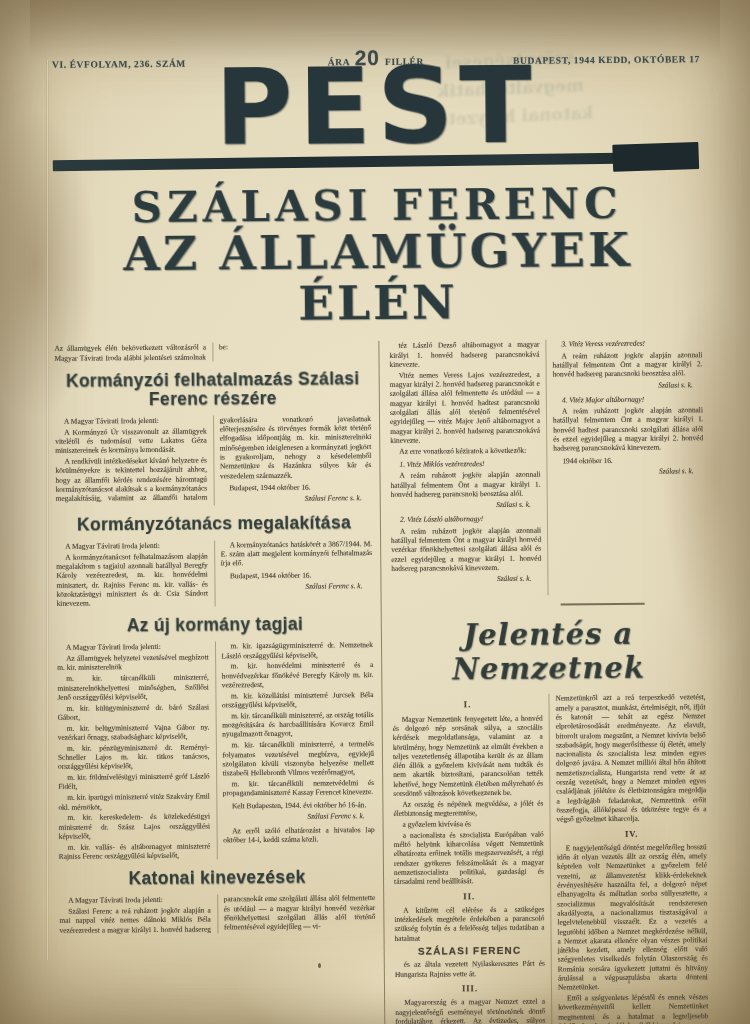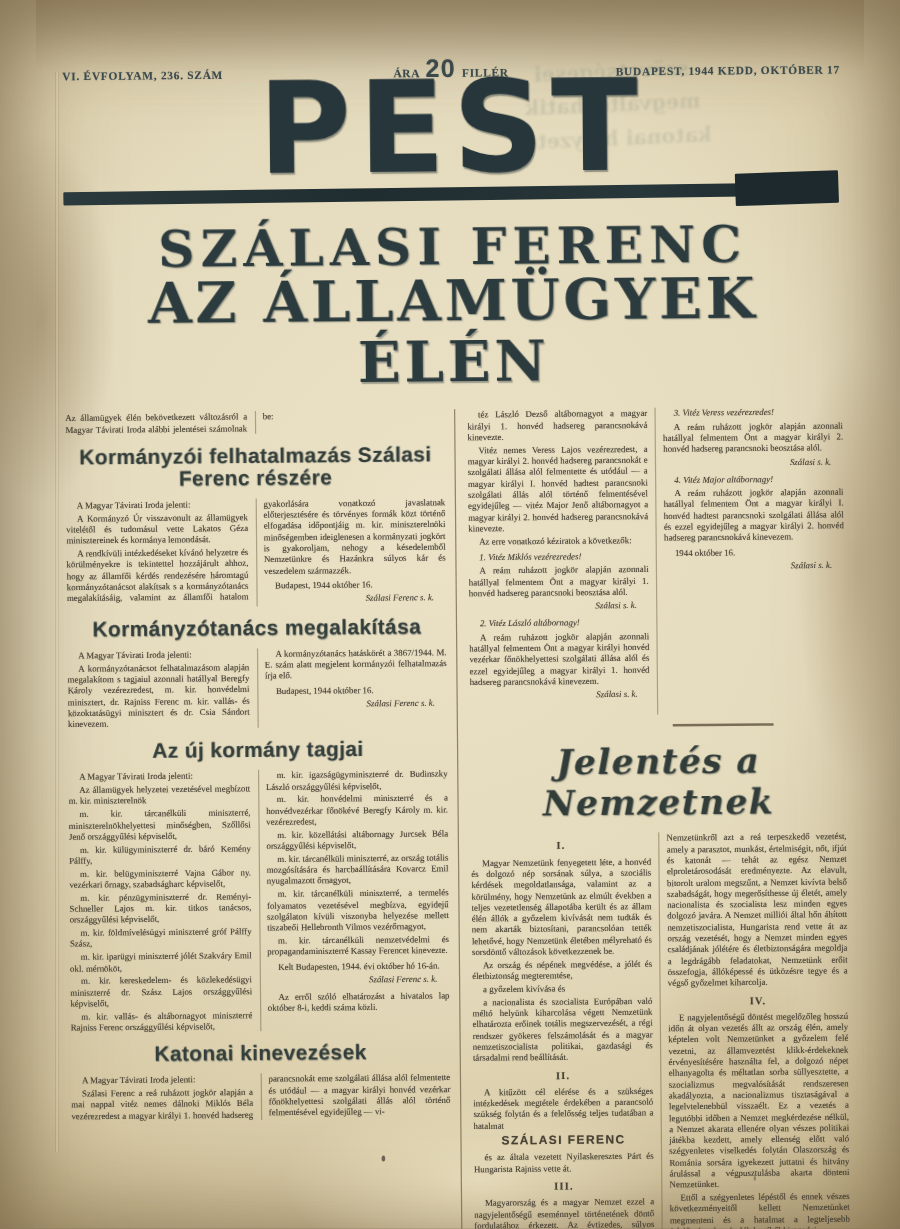--- a/index.html
+++ b/index.html
@@ -181,36 +181,36 @@
               <div class="blk-p">A kormányzótanácsot felhatalmazásom alapján megalakítom s tagjaiul azonnali hatállyal Beregfy Károly vezérezredest, m. kir. honvédelmi minisztert, dr. Rajniss Ferenc m. kir. vallás- és közoktatásügyi minisztert és dr. Csia Sándort kinevezem.</div>
               <div class="blk-p">A kormányzótanács hatáskörét a 3867/1944. M. E. szám alatt megjelent kormányzói felhatalmazás írja elő.</div>
               <div class="blk-date">Budapest, 1944 október 16.</div>
               <div class="blk-sig">Szálasi Ferenc s. k.</div>
             </div>
             <div class="sec-heading">Az új kormány tagjai</div>
             <div class="cols">
               <div class="blk-p">A Magyar Távirati Iroda jelenti:</div>
               <div class="blk-p">Az államügyek helyzetei vezetésével megbízott m. kir. miniszterelnök</div>
               <div class="blk-p">m. kir. tárcanélküli miniszterré, miniszterelnökhelyettesi minőségben, Szőllősi Jenő országgyűlési képviselőt,</div>
-              <div class="blk-p">m. kir. külügyminiszterré dr. báró Kemény Pálffy,</div>
+              <div class="blk-p">m. kir. külügyminiszterré dr. báró Szálasi Gábort,</div>
               <div class="blk-p">m. kir. belügyminiszterré Vajna Gábor ny. vezérkari őrnagy, szabadságharc képviselőt,</div>
               <div class="blk-p">m. kir. pénzügyminiszterré dr. Reményi-Schneller Lajos m. kir. titkos tanácsos, országgyűlési képviselőt,</div>
-              <div class="blk-p">m. kir. földmívelésügyi miniszterré gróf Pálffy Szász,</div>
-              <div class="blk-p">m. kir. iparügyi miniszterré jólét Szakváry Emil okl. mérnököt,</div>
+              <div class="blk-p">m. kir. földmívelésügyi miniszterré gróf László Fidélt,</div>
+              <div class="blk-p">m. kir. iparügyi miniszterré vitéz Szakváry Emil okl. mérnököt,</div>
               <div class="blk-p">m. kir. kereskedelem- és közlekedésügyi miniszterré dr. Szász Lajos országgyűlési képviselőt,</div>
               <div class="blk-p">m. kir. vallás- és altábornagyot miniszterré Rajniss Ferenc országgyűlési képviselőt,</div>
-              <div class="blk-p">m. kir. igazságügyminiszterré dr. Budinszky László országgyűlési képviselőt,</div>
+              <div class="blk-p">m. kir. igazságügyminiszterré dr. Nemzetnek László országgyűlési képviselőt,</div>
               <div class="blk-p">m. kir. honvédelmi miniszterré és a honvédvezérkar főnökévé Beregfy Károly m. kir. vezérezredest,</div>
-              <div class="blk-p">m. kir. közellátási altábornagy Jurcsek Béla országgyűlési képviselőt,</div>
+              <div class="blk-p">m. kir. közellátási miniszterré Jurcsek Béla országgyűlési képviselőt,</div>
               <div class="blk-p">m. kir. tárcanélküli miniszterré, az ország totális mozgósítására és harcbaállítására Kovarcz Emil nyugalmazott őrnagyot,</div>
               <div class="blk-p">m. kir. tárcanélküli miniszterré, a termelés folyamatos vezetésével megbízva, egyidejű szolgálaton kívüli viszonyba helyezése mellett tiszabeői Hellebronth Vilmos vezérőrnagyot,</div>
               <div class="blk-p">m. kir. tárcanélküli nemzetvédelmi és propagandaminiszterré Kassay Ferencet kinevezte.</div>
               <div class="blk-date">Kelt Budapesten, 1944. évi október hó 16-án.</div>
               <div class="blk-sig">Szálasi Ferenc s. k.</div>
-              <div class="blk-p">Az erről szóló elhatározást a hivatalos lap október 8-i, keddi száma közli.</div>
+              <div class="blk-p">Az erről szóló elhatározást a hivatalos lap október 14-i, keddi száma közli.</div>
             </div>
             <div class="sec-heading">Katonai kinevezések</div>
             <div class="cols">
               <div class="blk-p">A Magyar Távirati Iroda jelenti:</div>
               <div class="blk-p">Szálasi Ferenc a reá ruházott jogkör alapján a mai nappal vitéz nemes dálnoki Miklós Béla vezérezredest a magyar királyi 1. honvéd hadsereg parancsnokát eme szolgálati állása alól felmentette és utódául — a magyar királyi honvéd vezérkar főnökhelyettesi szolgálati állás alól történő felmentésével egyidejűleg — vi-</div>
             </div>
           </div>
       </div>
 
       <div class="half right">

